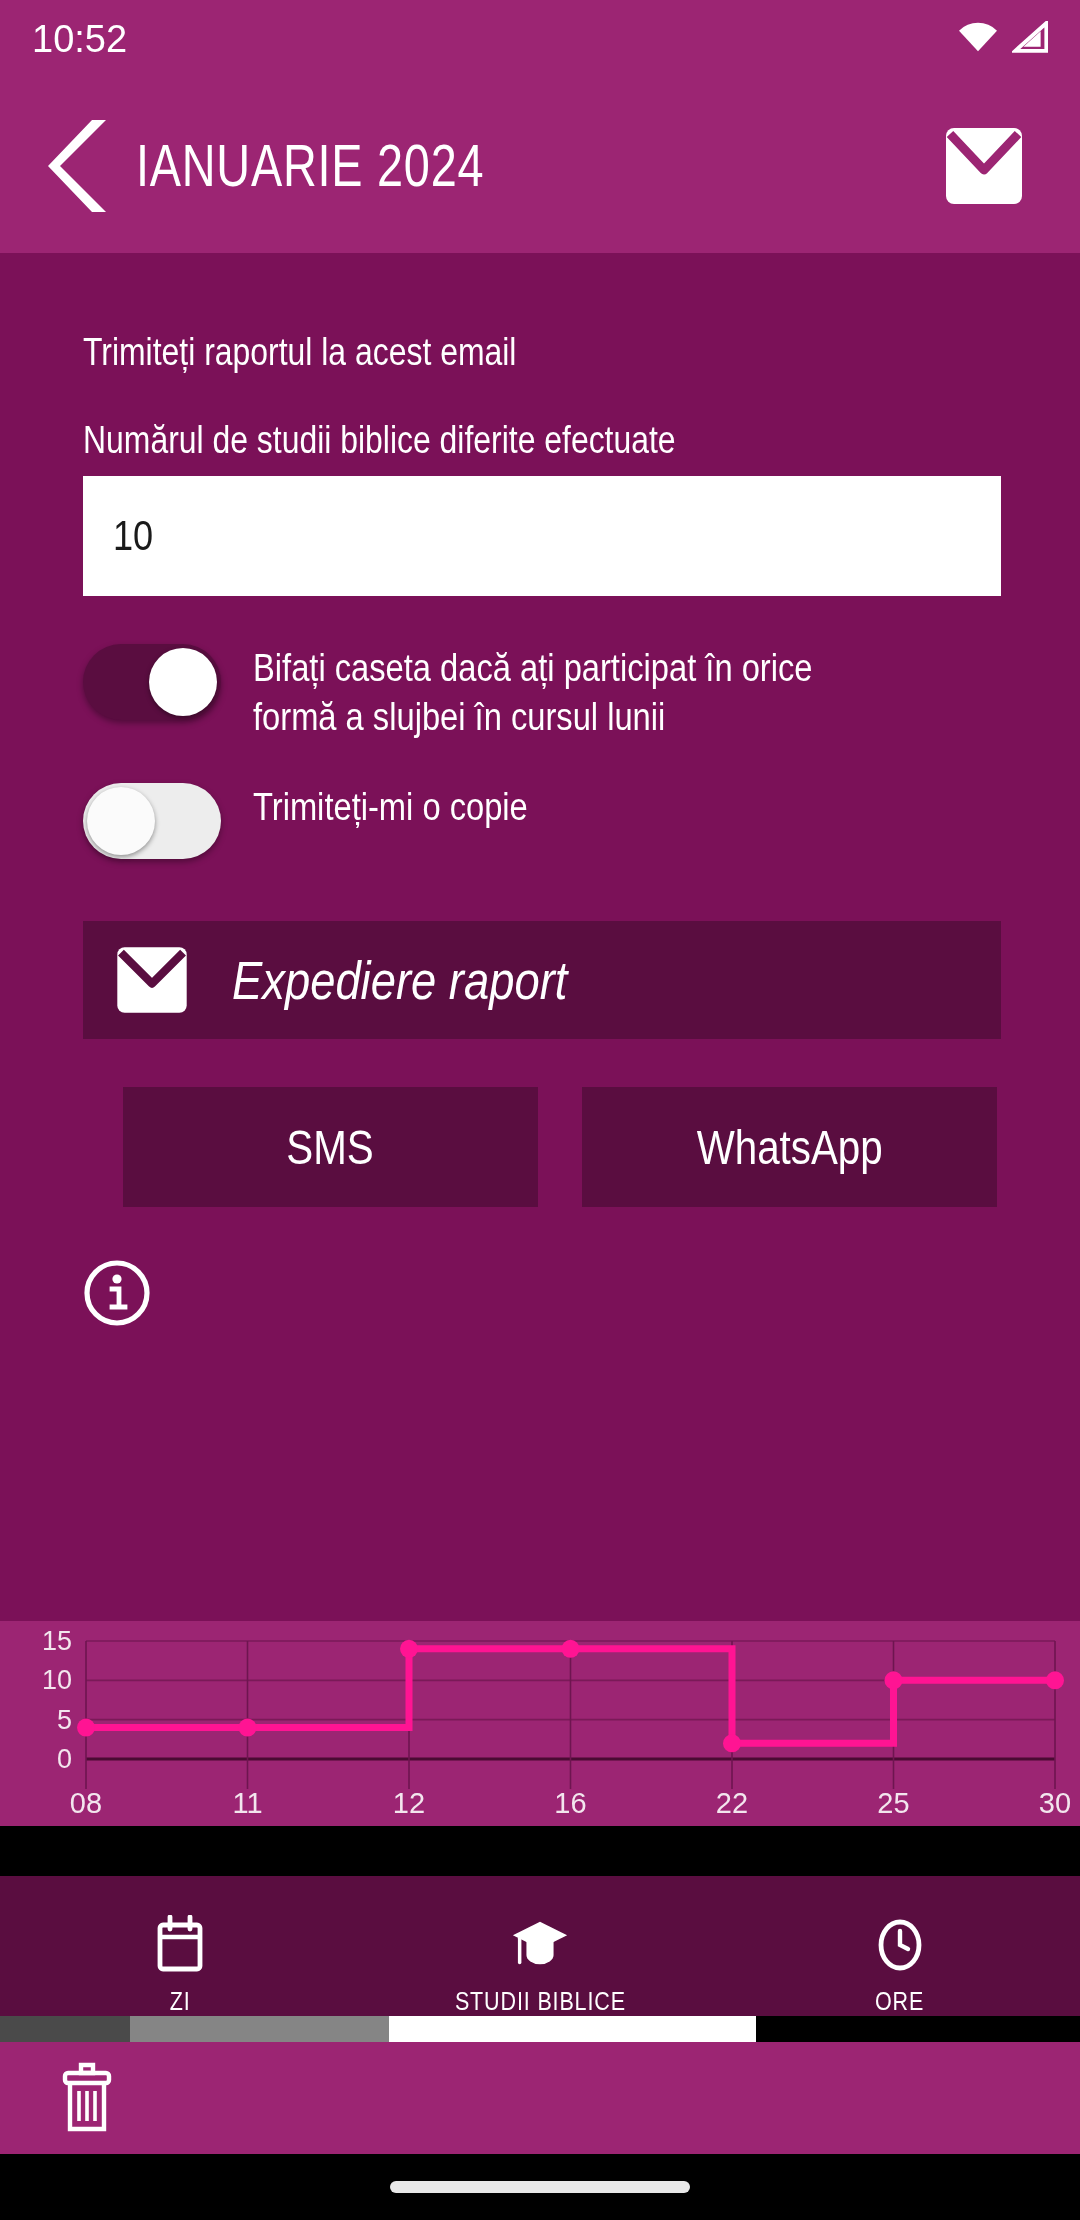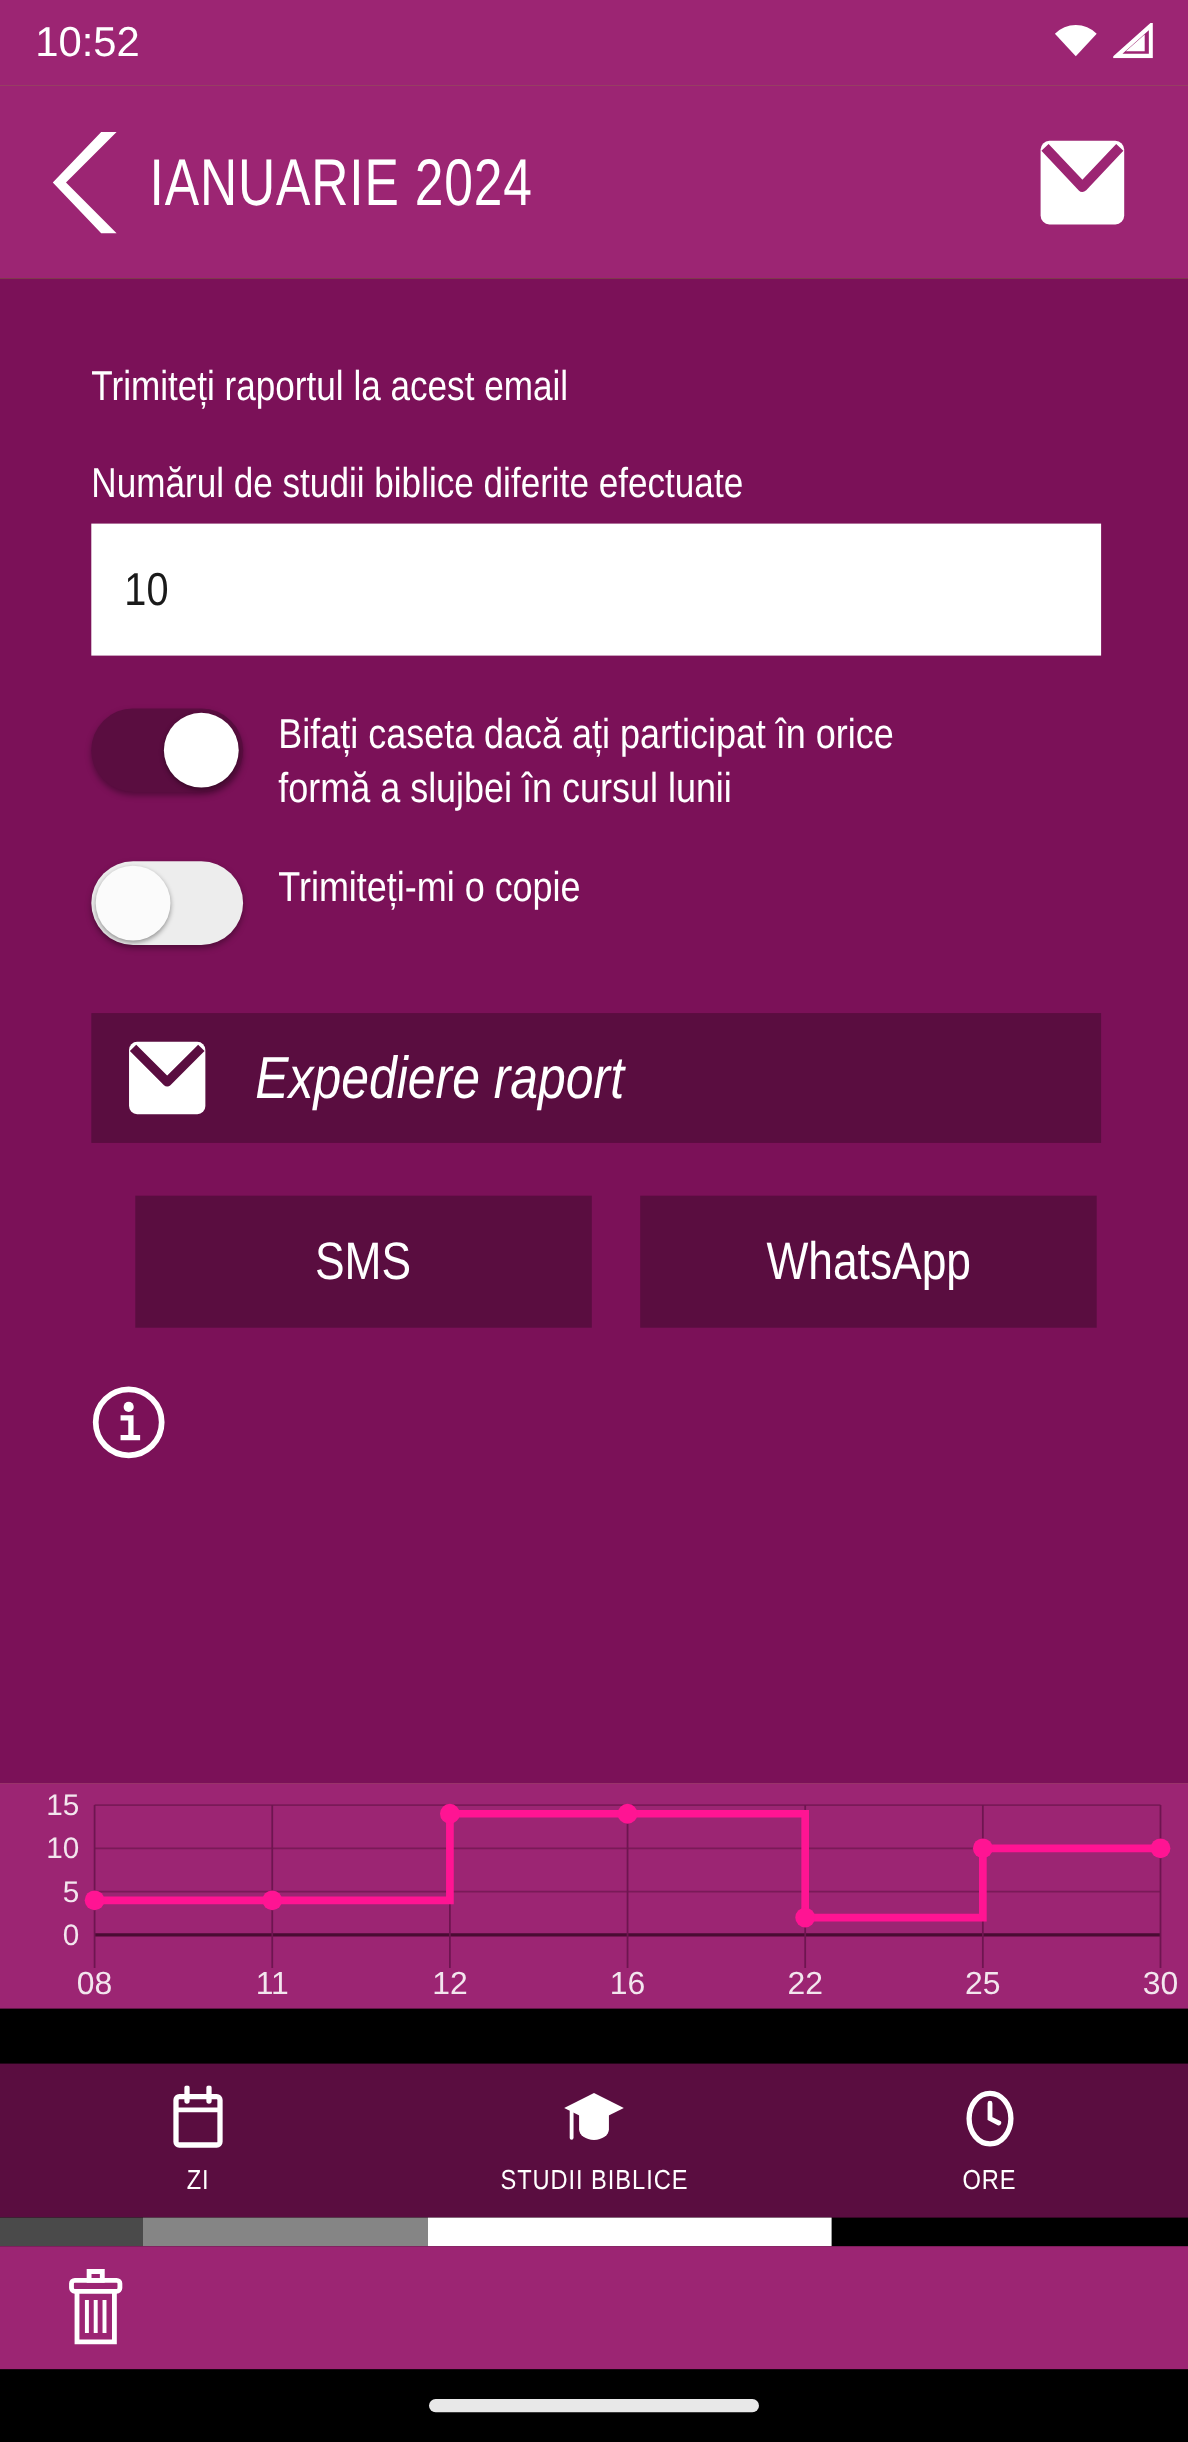--- a/index.html
+++ b/index.html
@@ -2,21 +2,21 @@
 <html><head>
 <meta charset="utf-8">
 <style>
   * { margin:0; padding:0; box-sizing:border-box; }
   html,body { width:1080px; height:2220px; background:#000; }
   body {
     font-family:"Liberation Sans", sans-serif;
     -webkit-font-smoothing:antialiased;
     overflow:hidden;
   }
-  #app { position:relative; width:1080px; height:1684px; background:#84cc16; }
+  #app { position:relative; width:1080px; height:1684px; background:#0ea5e9; }
 
   
   .statusbar {
     position:absolute; top:0; left:0; width:1080px; height:78px;
     background:#9C2573; display:flex; align-items:center;
     justify-content:space-between; padding:0 32px;
   }
   .status-time {
     color:#fff; font-size:38px; font-weight:500; letter-spacing:0px;
     font-family:"Liberation Sans", sans-serif;
@@ -108,21 +108,21 @@
   
   .chart-band {
     position:absolute; top:1621px; left:0; width:1080px; height:205px;
     background:#9C2573;
   }
   .chart-svg { display:block; width:1080px; height:205px; }
 
   
   .bottomnav {
     position:absolute; top:1876px; left:0; width:1080px; height:140px;
-    background:#5A0D40; display:flex;
+    background:#5A0D40; display:flex;align-items:flex-end;
   }
   .nav-item {
     flex:1; display:flex; flex-direction:column; align-items:center;
     justify-content:center; gap:14px; cursor:pointer;
   }
   .nav-label {
     color:#fff; font-size:25px; letter-spacing:1px;
     font-family:"Liberation Sans Narrow","Liberation Sans", sans-serif;
     transform:scaleX(0.86); white-space:nowrap;
   }

